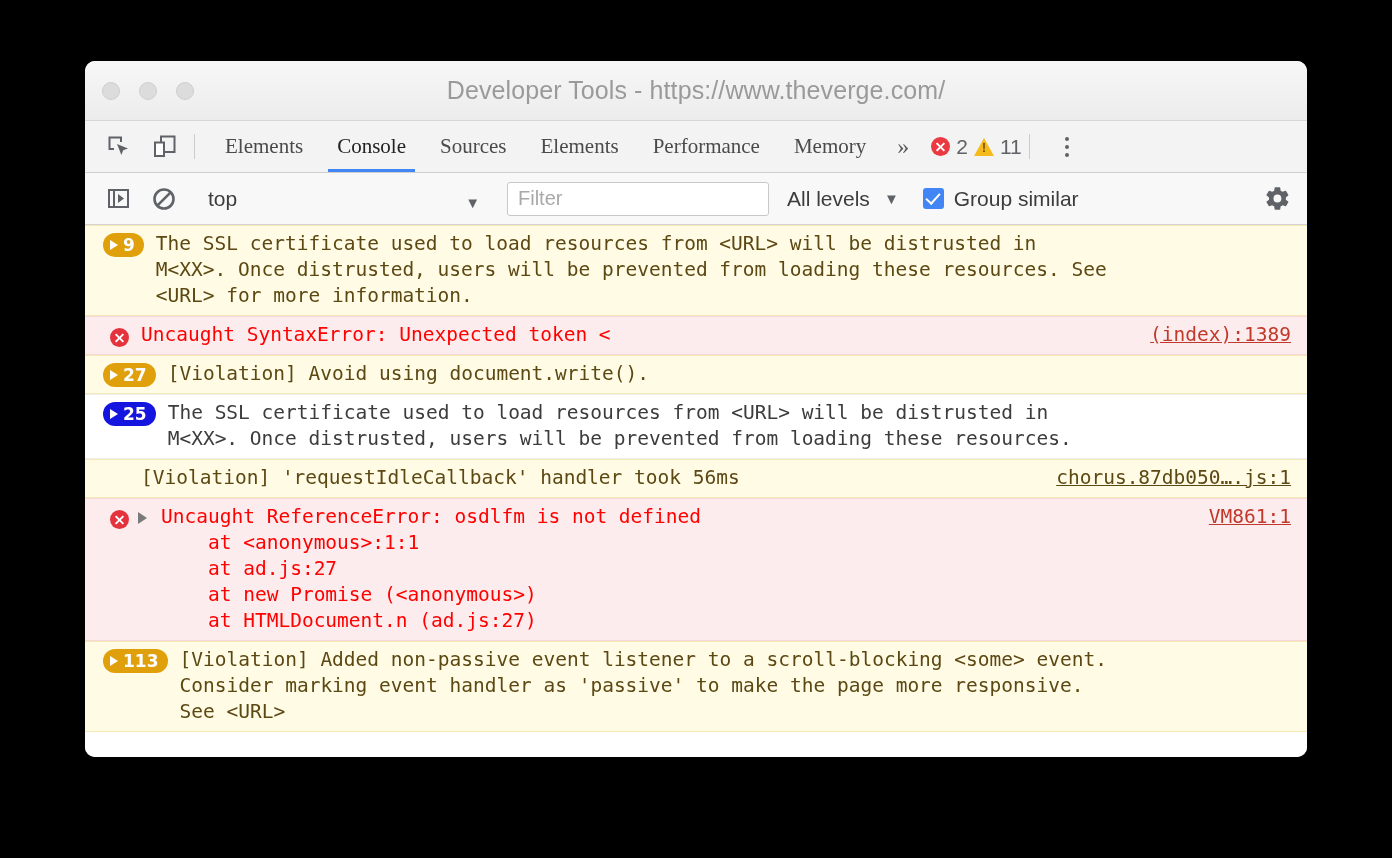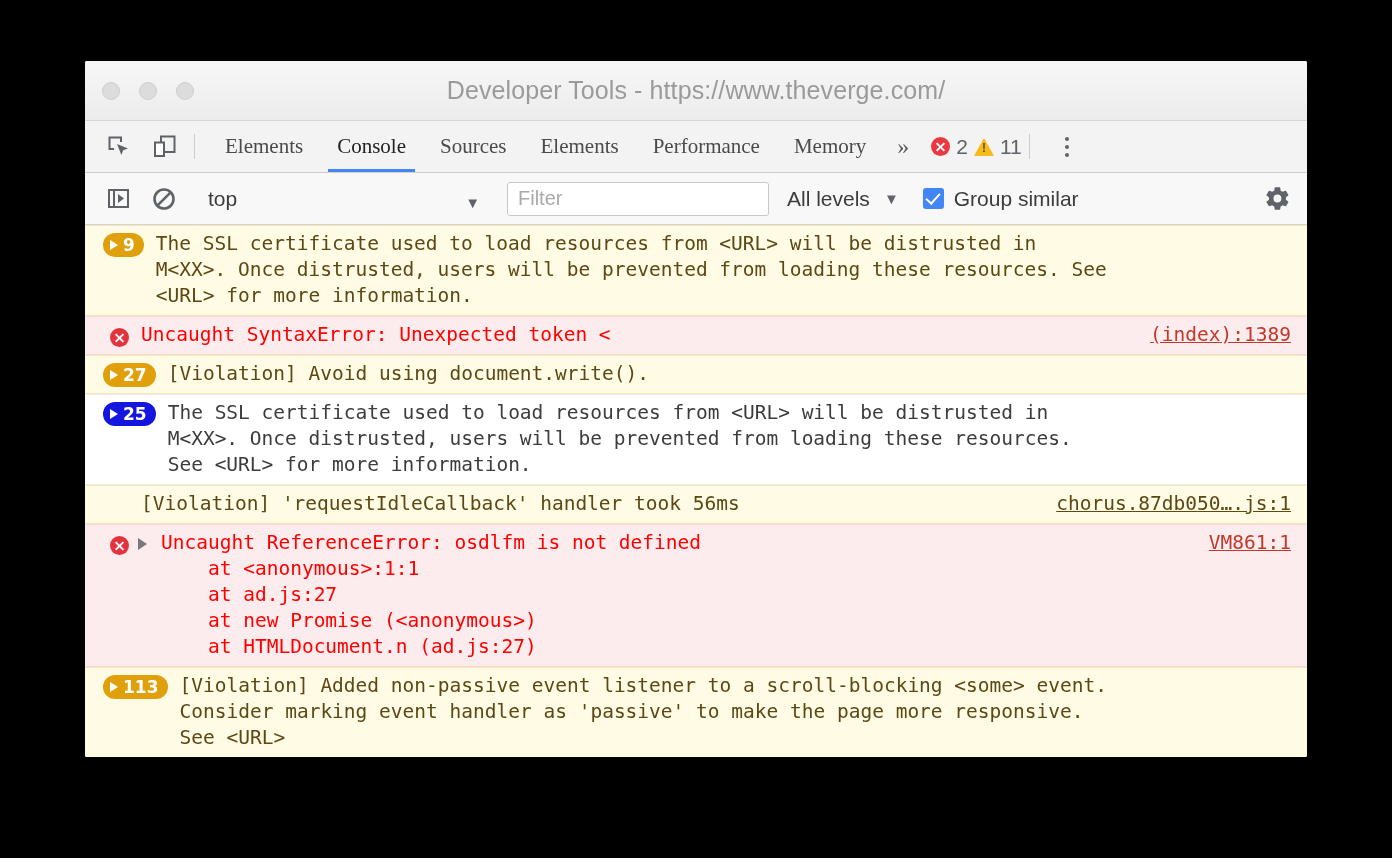--- a/index.html
+++ b/index.html
@@ -20,21 +20,21 @@
   }
 
   
   #devtools-window {
     position: absolute;
     left: 85px;
     top: 61px;
     width: 1222px;
     height: 696px;
     background: #ffffff;
-    border-radius: 2px;
+    border-radius: 10px;
     overflow: hidden;
     box-shadow: 0 6px 26px rgba(0,0,0,0.45);
     display: flex;
     flex-direction: column;
   }
 
   
   .titlebar {
     position: relative;
     height: 59px;
@@ -491,21 +491,21 @@
           </div>
           <div class="text"><span class="ln">[Violation] Avoid using document.write().</span></div>
         </div>
         <div class="msg info" id="msg-ssl-info">
           <div class="gutter">
             <span class="pill inf">
               <span class="tri"></span>
               <span>25</span>
             </span>
           </div>
-          <div class="text"><span class="ln">The SSL certificate used to load resources from &lt;URL&gt; will be distrusted in</span><span class="ln">M&lt;XX&gt;. Once distrusted, users will be prevented from loading these resources.</span><span class="ln">See &lt;URL&gt; for more information.</span></div>
+          <div class="text"><span class="ln">The SSL certificate used to load resources from &lt;URL&gt; will be distrusted in</span><span class="ln">M&lt;XX&gt;. Once distrusted, users will be prevented from loading these resources.</span></div>
         </div>
         <div class="msg warning" id="msg-violation-requestidlecallback">
           <div class="gutter"></div>
           <div class="text"><span class="ln">[Violation] 'requestIdleCallback' handler took 56ms</span></div>
           <div class="src">chorus.87db050….js:1</div>
         </div>
         <div class="msg error" id="msg-reference-error">
           <div class="gutter">
             <span class="xicon"></span>
           </div>

